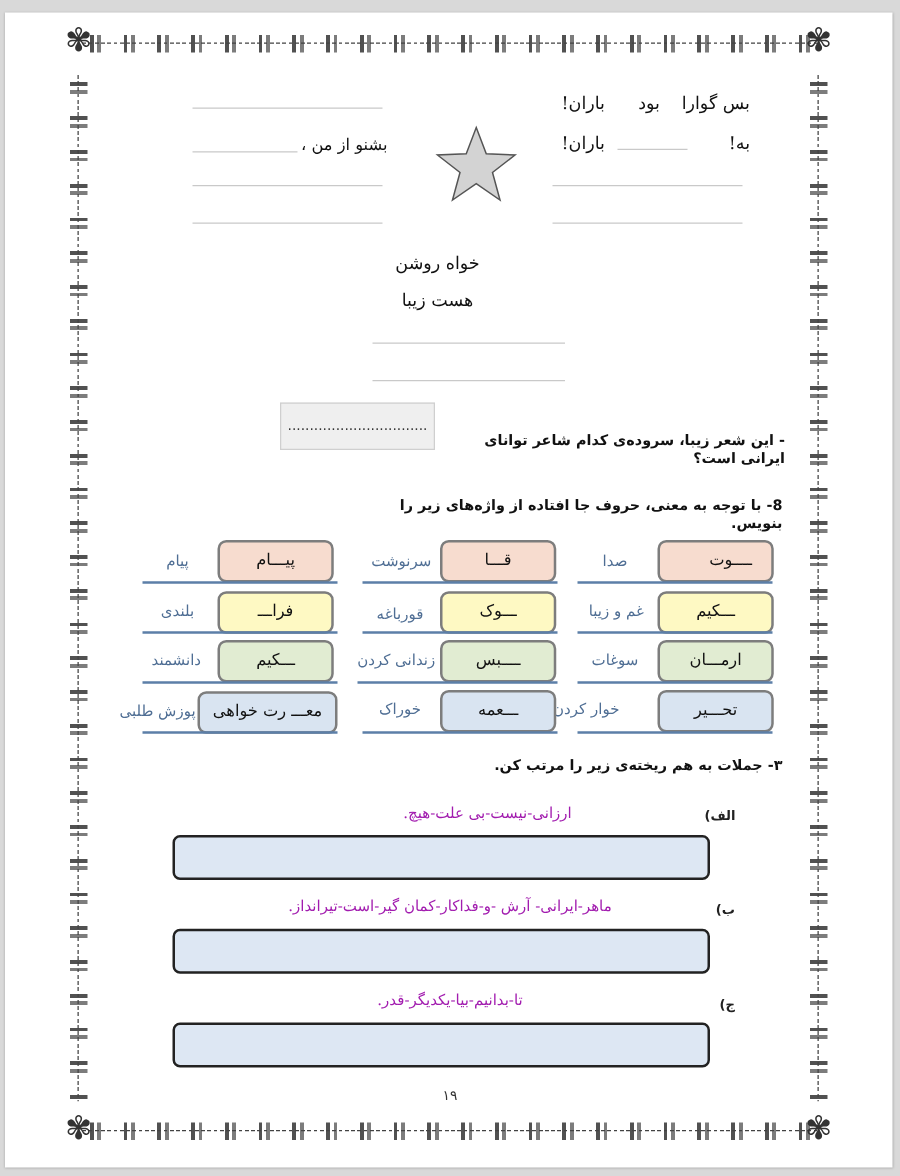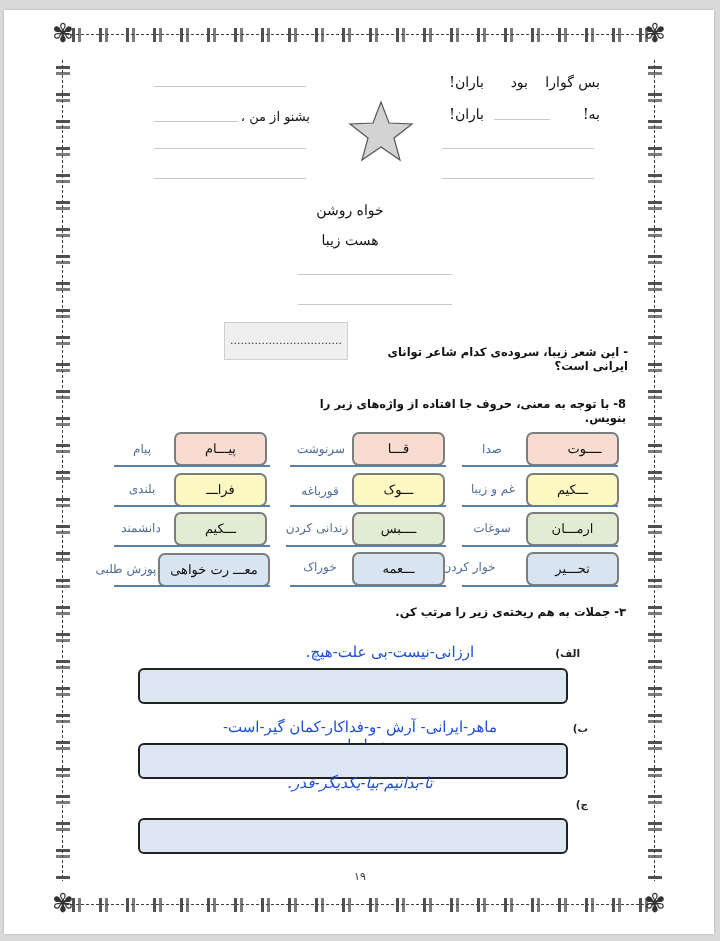--- a/index.html
+++ b/index.html
@@ -60,21 +60,21 @@
   }
   .c-peach { background:#f7dccf; }
   .c-yellow { background:#fef9c3; }
   .c-green { background:#e1ecd2; }
   .c-blue { background:#d9e4f1; }
   .meaning {
     position:absolute; font-size:12px; color:#4f6e94; text-align:center; font-family:"DejaVu Serif", serif;
   }
   .uline { position:absolute; height:2px; background:#5c7fa8; }
 
-  .sent { font-family:"DejaVu Serif", serif; font-size:15px; color:#1d4ed8; }
+  .sent { font-family:"DejaVu Serif", serif; font-size:12px; color:#a21caf; }
   .label { font-size:10.5px; font-weight:bold; color:#222; }
   .fill-box {
     position:absolute; left:138px; width:430px; height:36px; box-sizing:border-box;
     background:#dde7f3; border:2px solid #222; border-radius:6px;
   }
   .page-num { font-size:11px; color:#333; }
 </style>
 </head>
 <body>
 
@@ -165,25 +165,25 @@
 <div class="word-box c-green" style="left:174px; top:512px;">ـــکیم</div>
 <div class="meaning rtl" style="left:110px; top:521px; width:62px;">دانشمند</div>
 <div class="uline" style="left:114px; top:545px; width:156px;"></div>
 
 <div class="word-box c-blue" style="left:158px; top:553px; width:112px;">معـــ رت خواهی</div>
 <div class="meaning rtl" style="left:94px; top:562px; width:64px; overflow:hidden; white-space:nowrap;">پوزش طلبی</div>
 <div class="uline" style="left:114px; top:585px; width:156px;"></div>
 
 <div class="abs qtext rtl" style="left:380px; top:605px; width:246px; text-align:right;">۳- جملات به هم ریخته‌ی زیر را مرتب کن.</div>
 
-<div class="abs label rtl" style="left:540px; top:647px; width:40px; text-align:right;">الف)</div>
+<div class="abs label rtl" style="left:556px; top:647px; width:40px; text-align:center;">الف)</div>
 <div class="abs sent rtl" style="left:300px; top:643px; width:180px; text-align:center;">ارزانی-نیست-بی علت-هیچ.</div>
 <div class="fill-box" style="top:668px;"></div>
 
 <div class="abs label rtl" style="left:548px; top:722px; width:40px; text-align:right;">ب)</div>
 <div class="abs sent rtl" style="left:200px; top:718px; width:320px; text-align:center;">ماهر-ایرانی- آرش -و-فداکار-کمان گیر-است-تیرانداز.</div>
 <div class="fill-box" style="top:743px;"></div>
 
 <div class="abs label rtl" style="left:548px; top:798px; width:40px; text-align:right;">ج)</div>
-<div class="abs sent rtl" style="left:270px; top:774px; width:180px; text-align:center;font-style:italic;">تا-بدانیم-بیا-یکدیگر-قدر.</div>
+<div class="abs sent rtl" style="left:270px; top:793px; width:180px; text-align:center;">تا-بدانیم-بیا-یکدیگر-قدر.</div>
 <div class="fill-box" style="top:818px;"></div>
 
 <div class="abs page-num" style="left:340px; top:870px; width:40px; text-align:center;">۱۹</div>
 
 </body></html>

